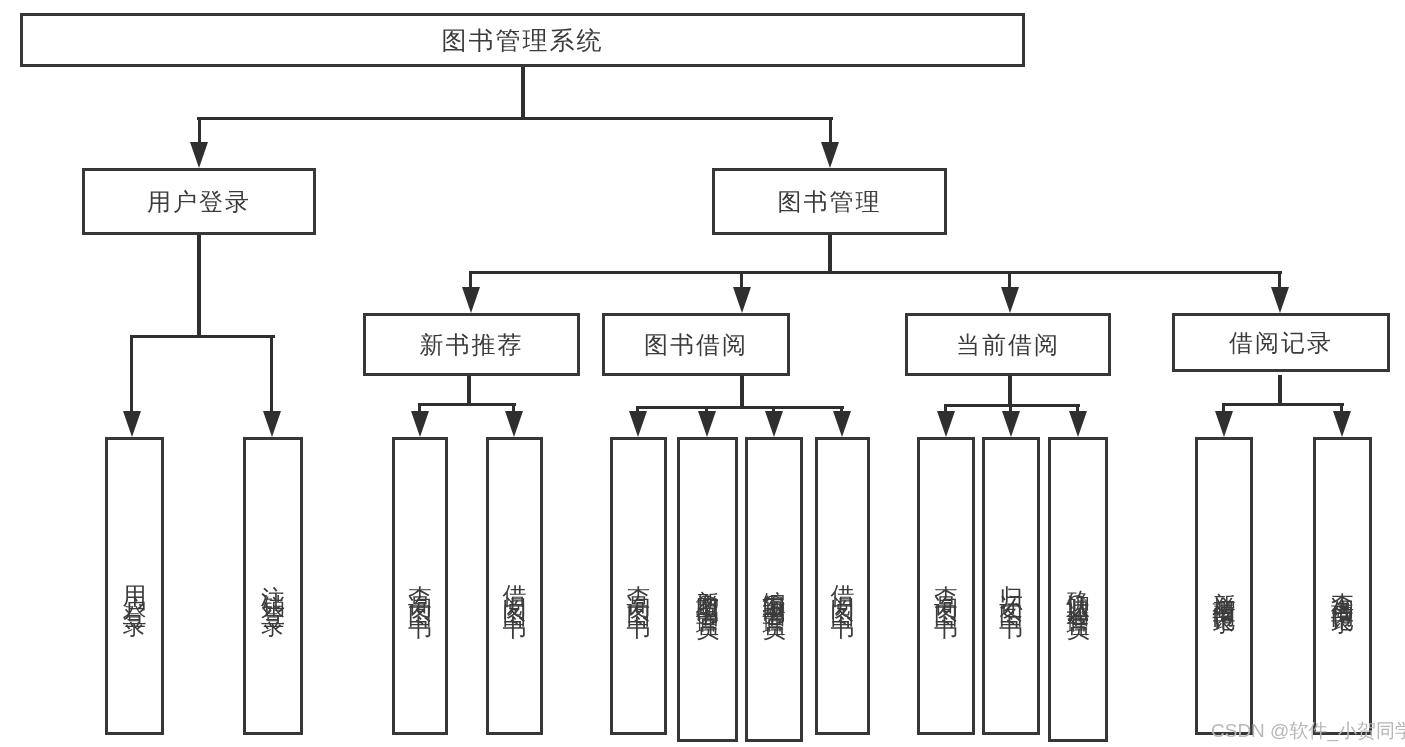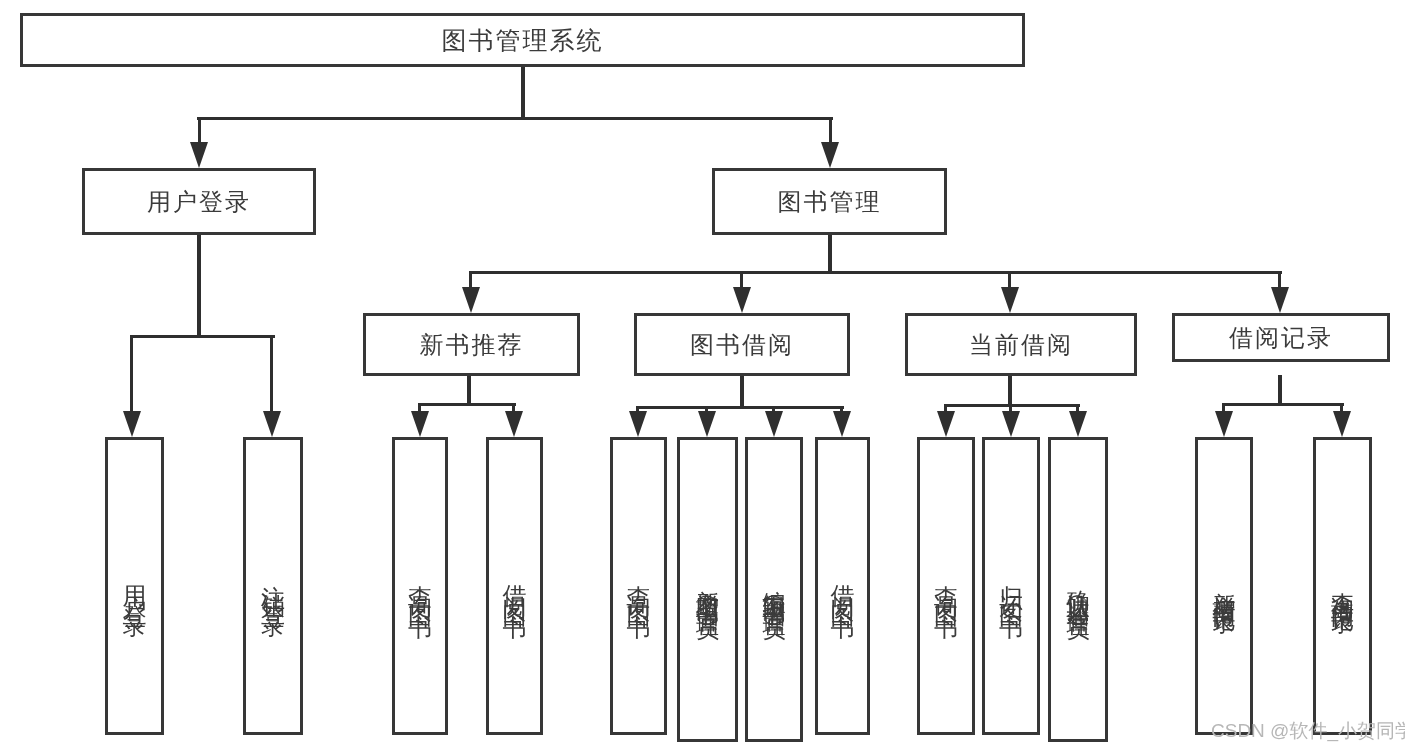--- a/index.html
+++ b/index.html
@@ -93,27 +93,27 @@
   <div class="box" style="left:82px;top:168px;width:234px;height:67px">
     <span class="hlabel">用户登录</span>
   </div>
   <div class="box" style="left:363px;top:313px;width:217px;height:63px">
     <span class="hlabel">新书推荐</span>
   </div>
 
   <div class="box" style="left:712px;top:168px;width:235px;height:67px">
     <span class="hlabel">图书管理</span>
   </div>
-  <div class="box" style="left:634px;top:313px;width:216px;height:63px">
+  <div class="box" style="left:602px;top:313px;width:188px;height:63px">
     <span class="hlabel">图书借阅</span>
   </div>
-  <div class="box" style="left:905px;top:313px;width:232px;height:63px">
+  <div class="box" style="left:905px;top:313px;width:206px;height:63px">
     <span class="hlabel">当前借阅</span>
   </div>
-  <div class="box" style="left:1172px;top:313px;width:218px;height:49px">
+  <div class="box" style="left:1172px;top:313px;width:218px;height:59px">
     <span class="hlabel">借阅记录</span>
   </div>
 
   <div class="box" style="left:105px;top:437px;width:59px;height:298px">
     <span class="vtext">用户登录</span>
   </div>
   <div class="box" style="left:243px;top:437px;width:60px;height:298px">
     <span class="vtext">注销登录</span>
   </div>
 

